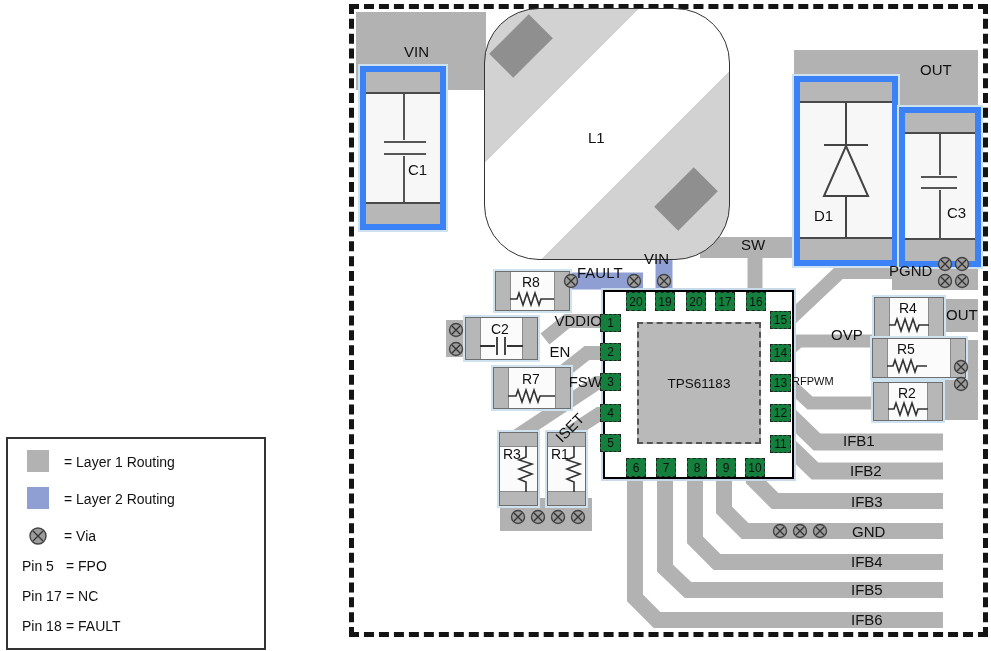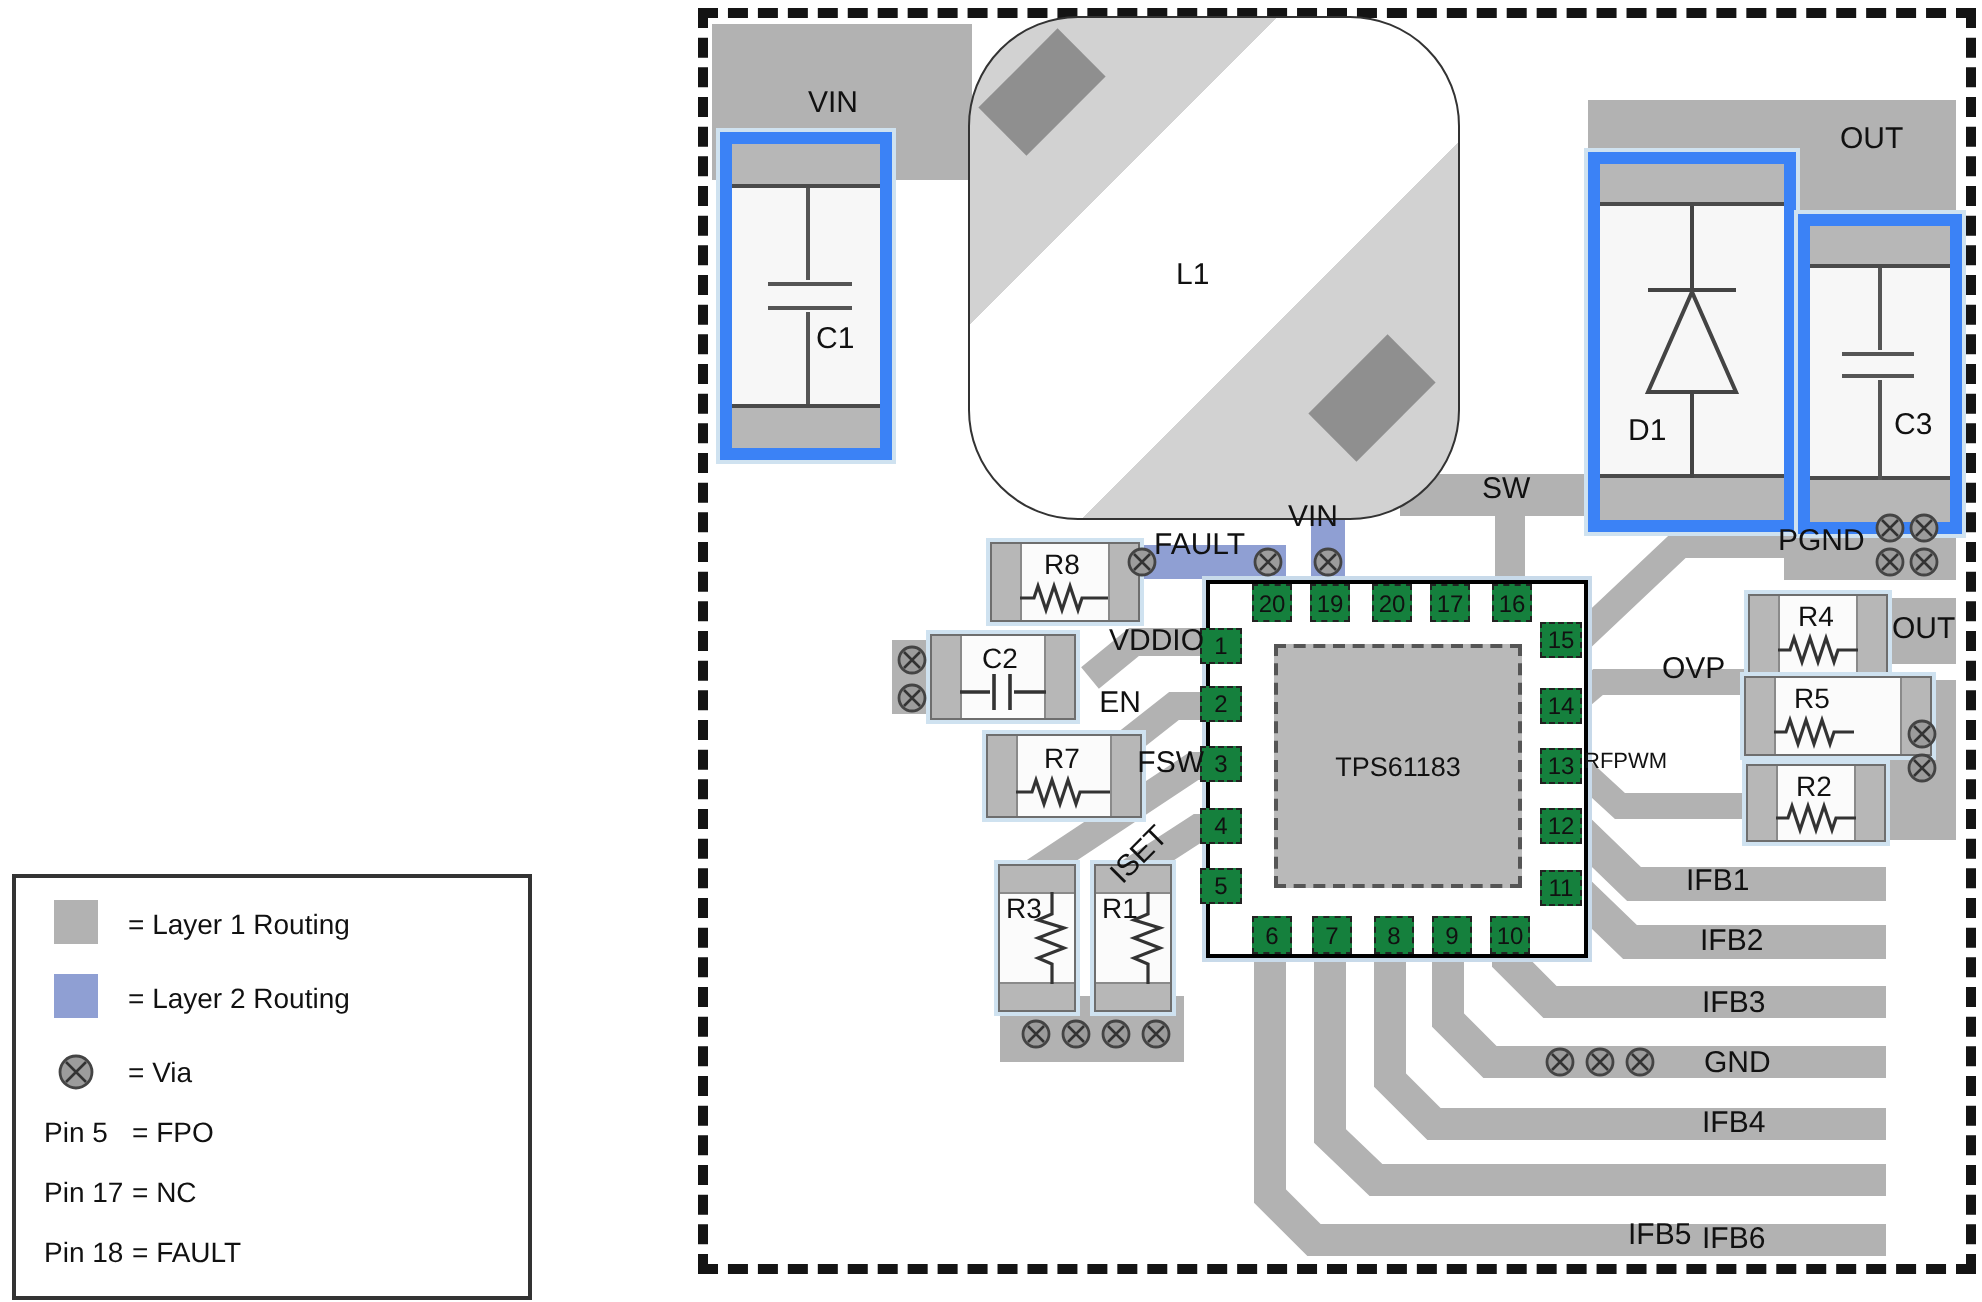--- a/index.html
+++ b/index.html
@@ -259,21 +259,21 @@
   <div class="lbl" style="left:566px;top:374px;width:36px;text-align:right;">FSW</div>
   <div class="lbl" style="left:553px;top:420px;transform:rotate(-45deg);">ISET</div>
   <div class="lbl" style="left:831px;top:327px;">OVP</div>
   <div class="lbl small" style="left:792px;top:376px;">RFPWM</div>
   <div class="lbl" style="left:946px;top:307px;">OUT</div>
   <div class="lbl" style="left:843px;top:433px;">IFB1</div>
   <div class="lbl" style="left:850px;top:463px;">IFB2</div>
   <div class="lbl" style="left:851px;top:494px;">IFB3</div>
   <div class="lbl" style="left:852px;top:524px;">GND</div>
   <div class="lbl" style="left:851px;top:554px;">IFB4</div>
-  <div class="lbl" style="left:814px;top:582px;margin-top:28px;">IFB5</div>
+  <div class="lbl" style="left:851px;top:582px;">IFB5</div>
   <div class="lbl" style="left:851px;top:612px;">IFB6</div>
 
   <div id="legend" class="abs">
     <div class="sw" style="left:19px;top:11px;background:#b2b2b2;"></div>
     <div class="legtxt" style="left:56px;top:16px;">= Layer 1 Routing</div>
     <div class="sw" style="left:19px;top:48px;background:#8f9fd3;"></div>
     <div class="legtxt" style="left:56px;top:53px;">= Layer 2 Routing</div>
     <svg width="40" height="30" style="left:12px;top:82px;">
       <circle cx="18" cy="15" r="8" fill="#9c9c9c" stroke="#444" stroke-width="1.4"></circle>
       <path d="M 13 10 L 23 20 M 13 20 L 23 10" stroke="#333" stroke-width="1.3"></path>

